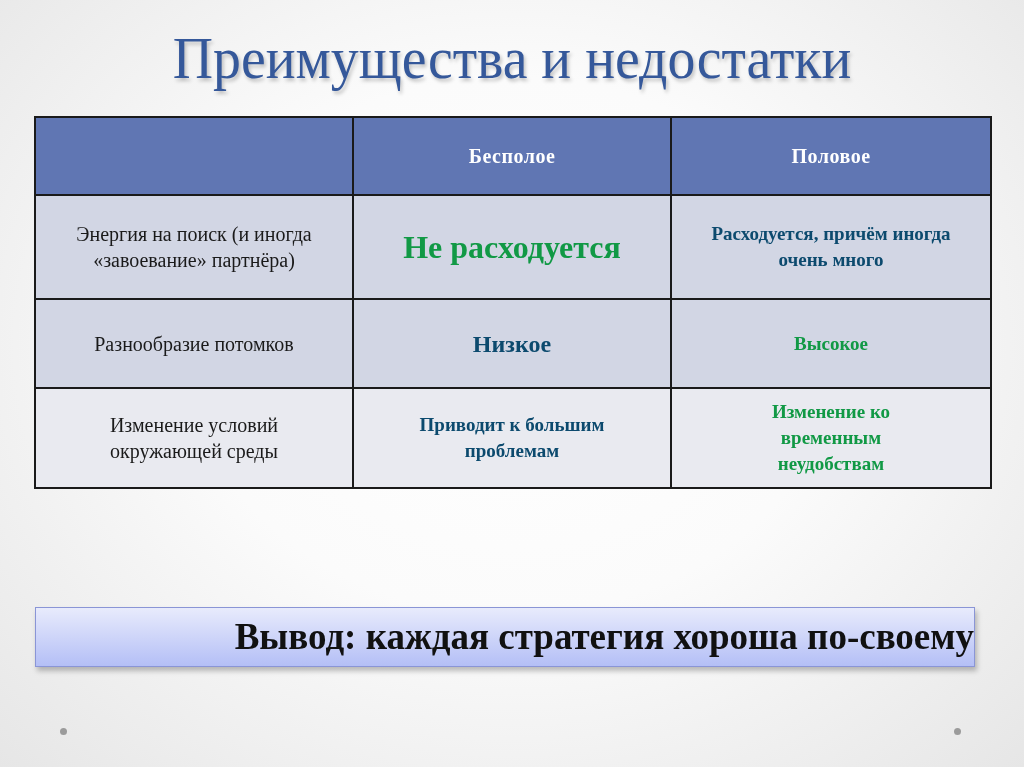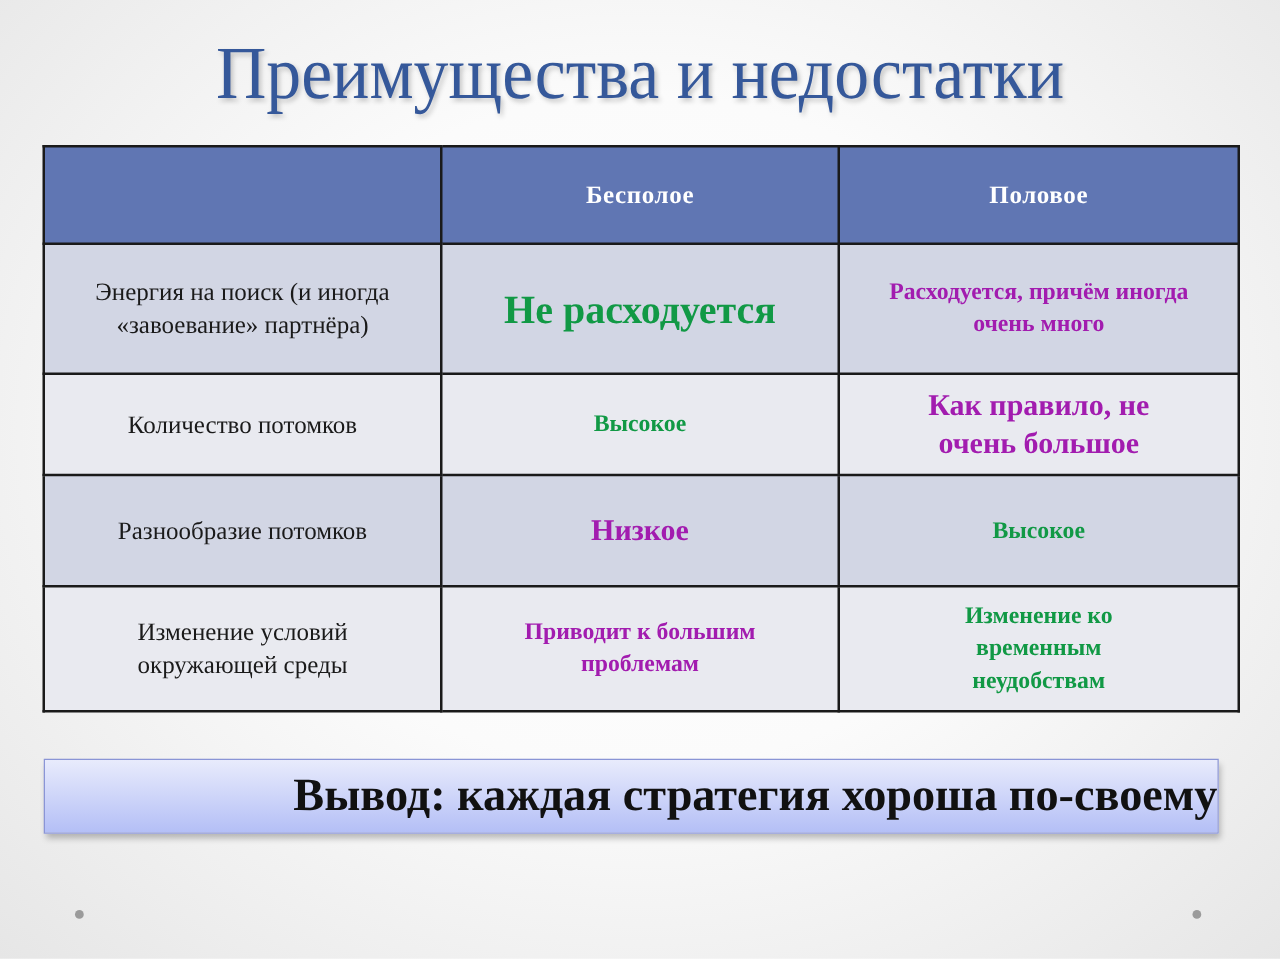--- a/index.html
+++ b/index.html
@@ -22,21 +22,21 @@
     border: 2px solid #1a1a1a; text-align: center; vertical-align: middle; padding: 0 8px; font-family: Liberation Serif, serif;
   }
   table.cmp th {
     background: #6076b3; color: #ffffff; font-weight: bold; font-size: 20px; height: 76px;
     letter-spacing: 0.5px;
   }
   tr.odd td { background: #d2d6e4; }
   tr.even td { background: #e9eaf0; }
   td.label { color: #1a1a1a; font-size: 20px; line-height: 26px; margin-top: 12px; }
   .green { color: #119945; font-weight: bold; }
-  .red { color: #a21caf; font-weight: bold; }
+  .red { color: #0c4a6e; font-weight: bold; }
   .s20 { font-size: 19px; line-height: 26px; }
   .s24 { font-size: 24px; line-height: 30px; }
   .s26 { font-size: 32px; line-height: 30px; }
   .conclusion {
     position: absolute; left: 35px; top: 607px; width: 938px; height: 58px;
     background: linear-gradient(#e8ebfc, #b4bff6);
     border: 1px solid #8a95d6;
     box-shadow: 2px 4px 5px rgba(0,0,0,0.25);
     text-align: right; line-height: 58px;
     font-size: 37px; font-weight: bold; color: #111;
@@ -61,25 +61,20 @@
       <tr>
     <th></th>
     <th>Бесполое</th>
     <th>Половое</th>
   </tr>
   <tr class="odd" style="height:104px">
     <td class="label">Энергия на поиск (и иногда «завоевание» партнёра)</td>
     <td class="green s26">Не расходуется</td>
     <td class="red s20" style="padding:0 30px">Расходуется, причём иногда очень много</td>
   </tr>
-  <tr class="even" style="height:81px">
-    <td class="label">Количество потомков</td>
-    <td class="green s20">Высокое</td>
-    <td class="red s24" style="padding:0 40px">Как правило, не очень большое</td>
-  </tr>
   <tr class="odd" style="height:89px">
     <td class="label">Разнообразие потомков</td>
     <td class="red s24">Низкое</td>
     <td class="green s20">Высокое</td>
   </tr>
   <tr class="even" style="height:100px">
     <td class="label" style="padding:0 40px">Изменение условий окружающей среды</td>
     <td class="red s20" style="padding:0 20px">Приводит к большим проблемам</td>
     <td class="green s20" style="padding:0 60px">Изменение ко временным неудобствам</td>
   </tr>

